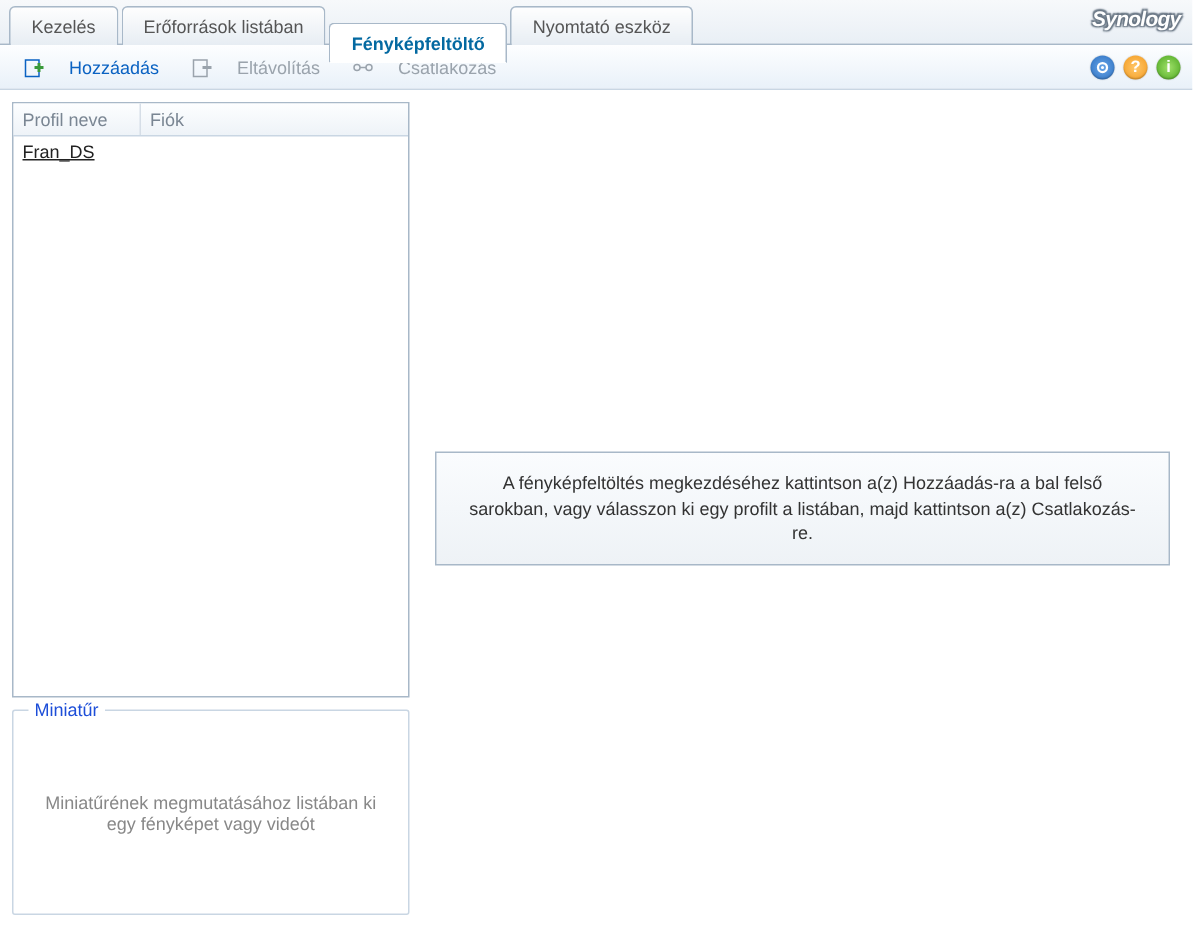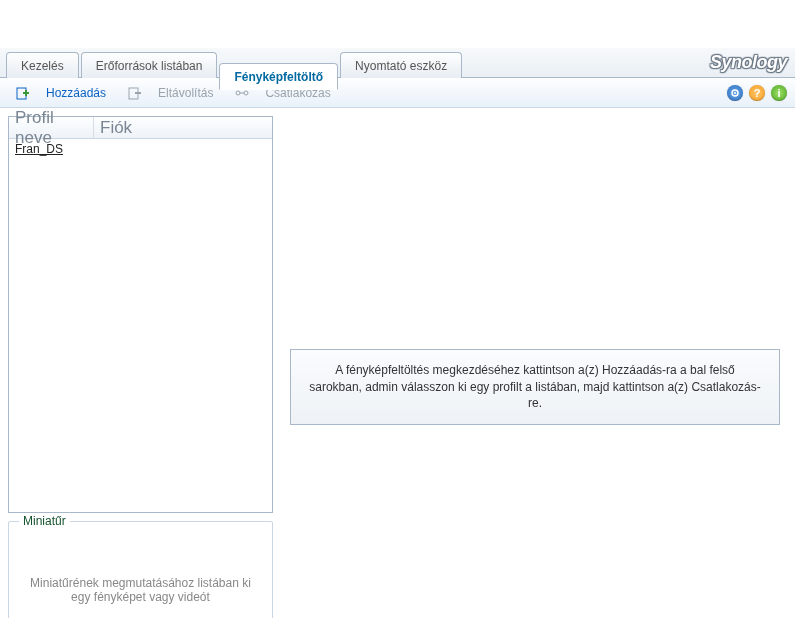--- a/index.html
+++ b/index.html
@@ -13,21 +13,20 @@
     overflow: hidden;
   }
   .tabbar {
     display: flex;
     align-items: flex-end;
     height: 30px;
     background: linear-gradient(#f7f9fb, #e9eff5);
     border-bottom: 1px solid #a8b8c8;
     padding-left: 6px;
     position: relative;
-    margin-top: 48px;
   }
   .tab {
     padding: 6px 14px 5px 14px;
     border: 1px solid #a8b8c8;
     border-bottom: none;
     background: linear-gradient(#fefefe, #e7edf3);
     border-radius: 4px 4px 0 0;
     margin-right: 2px;
     color: #555;
     cursor: pointer;
@@ -38,21 +37,21 @@
     background: #fff;
     color: #0369a1;
     font-weight: bold;
     border-bottom: 1px solid #fff;
     top: 13px;
   }
   .brand {
     position: absolute;
     right: 8px;
     top: 4px;
-    font-size: 18px;
+    font-size: 14px;
     font-weight: bold;
     font-style: italic;
     color: #fff;
     text-shadow: 0 0 2px #6a7785, 1px 1px 1px #6a7785, -1px -1px 1px #6a7785, 1px -1px 1px #6a7785, -1px 1px 1px #6a7785;
     letter-spacing: -0.5px;
   }
   .toolbar {
     display: flex;
     align-items: center;
     height: 30px;
@@ -106,21 +105,21 @@
     flex: 1;
     display: flex;
     flex-direction: column;
     min-height: 380px;
   }
   .gridhead {
     display: flex;
     background: linear-gradient(#fdfeff, #eef3f8);
     border-bottom: 1px solid #c9d6e3;
     color: #7a8693;
-    font-size: 17px;
+    font-size: 12px;
     height: 22px;
     align-items: center;
   }
   .gh-col {
     padding: 0 6px;
     border-right: 1px solid #d6dee7;
     height: 100%;
     display: flex; align-items: center;
   }
   .gh-col.c1 { width: 85px; }
@@ -147,21 +146,21 @@
     justify-content: center;
     text-align: center;
     color: #888;
   }
   .thumbgroup .legend {
     position: absolute;
     top: -8px;
     left: 10px;
     background: #fff;
     padding: 0 4px;
-    color: #14532d;
+    color: #1d4ed8;
     font-size: 12px;
   }
   .rightcol {
     flex: 1;
     display: flex;
     align-items: center;
     justify-content: center;
   }
   .msgbox {
     border: 1px solid #a8b8c8;
@@ -238,15 +237,15 @@
           <div class="gc c1">Fran_DS</div>
         </div>
       </div>
     </div>
     <div class="thumbgroup">
       <div class="legend">Miniatűr</div>
       <div>Miniatűrének megmutatásához listában ki egy fényképet vagy videót</div>
     </div>
   </div>
   <div class="rightcol">
-    <div class="msgbox">A fényképfeltöltés megkezdéséhez kattintson a(z) Hozzáadás-ra a bal felső sarokban, admin válasszon ki egy profilt a listában, majd kattintson a(z) Csatlakozás-re.</div>
+    <div class="msgbox">A fényképfeltöltés megkezdéséhez kattintson a(z) Hozzáadás-ra a bal felső sarokban, vagy válasszon ki egy profilt a listában, majd kattintson a(z) Csatlakozás-re.</div>
   </div>
 </div>
 
 </body></html>

